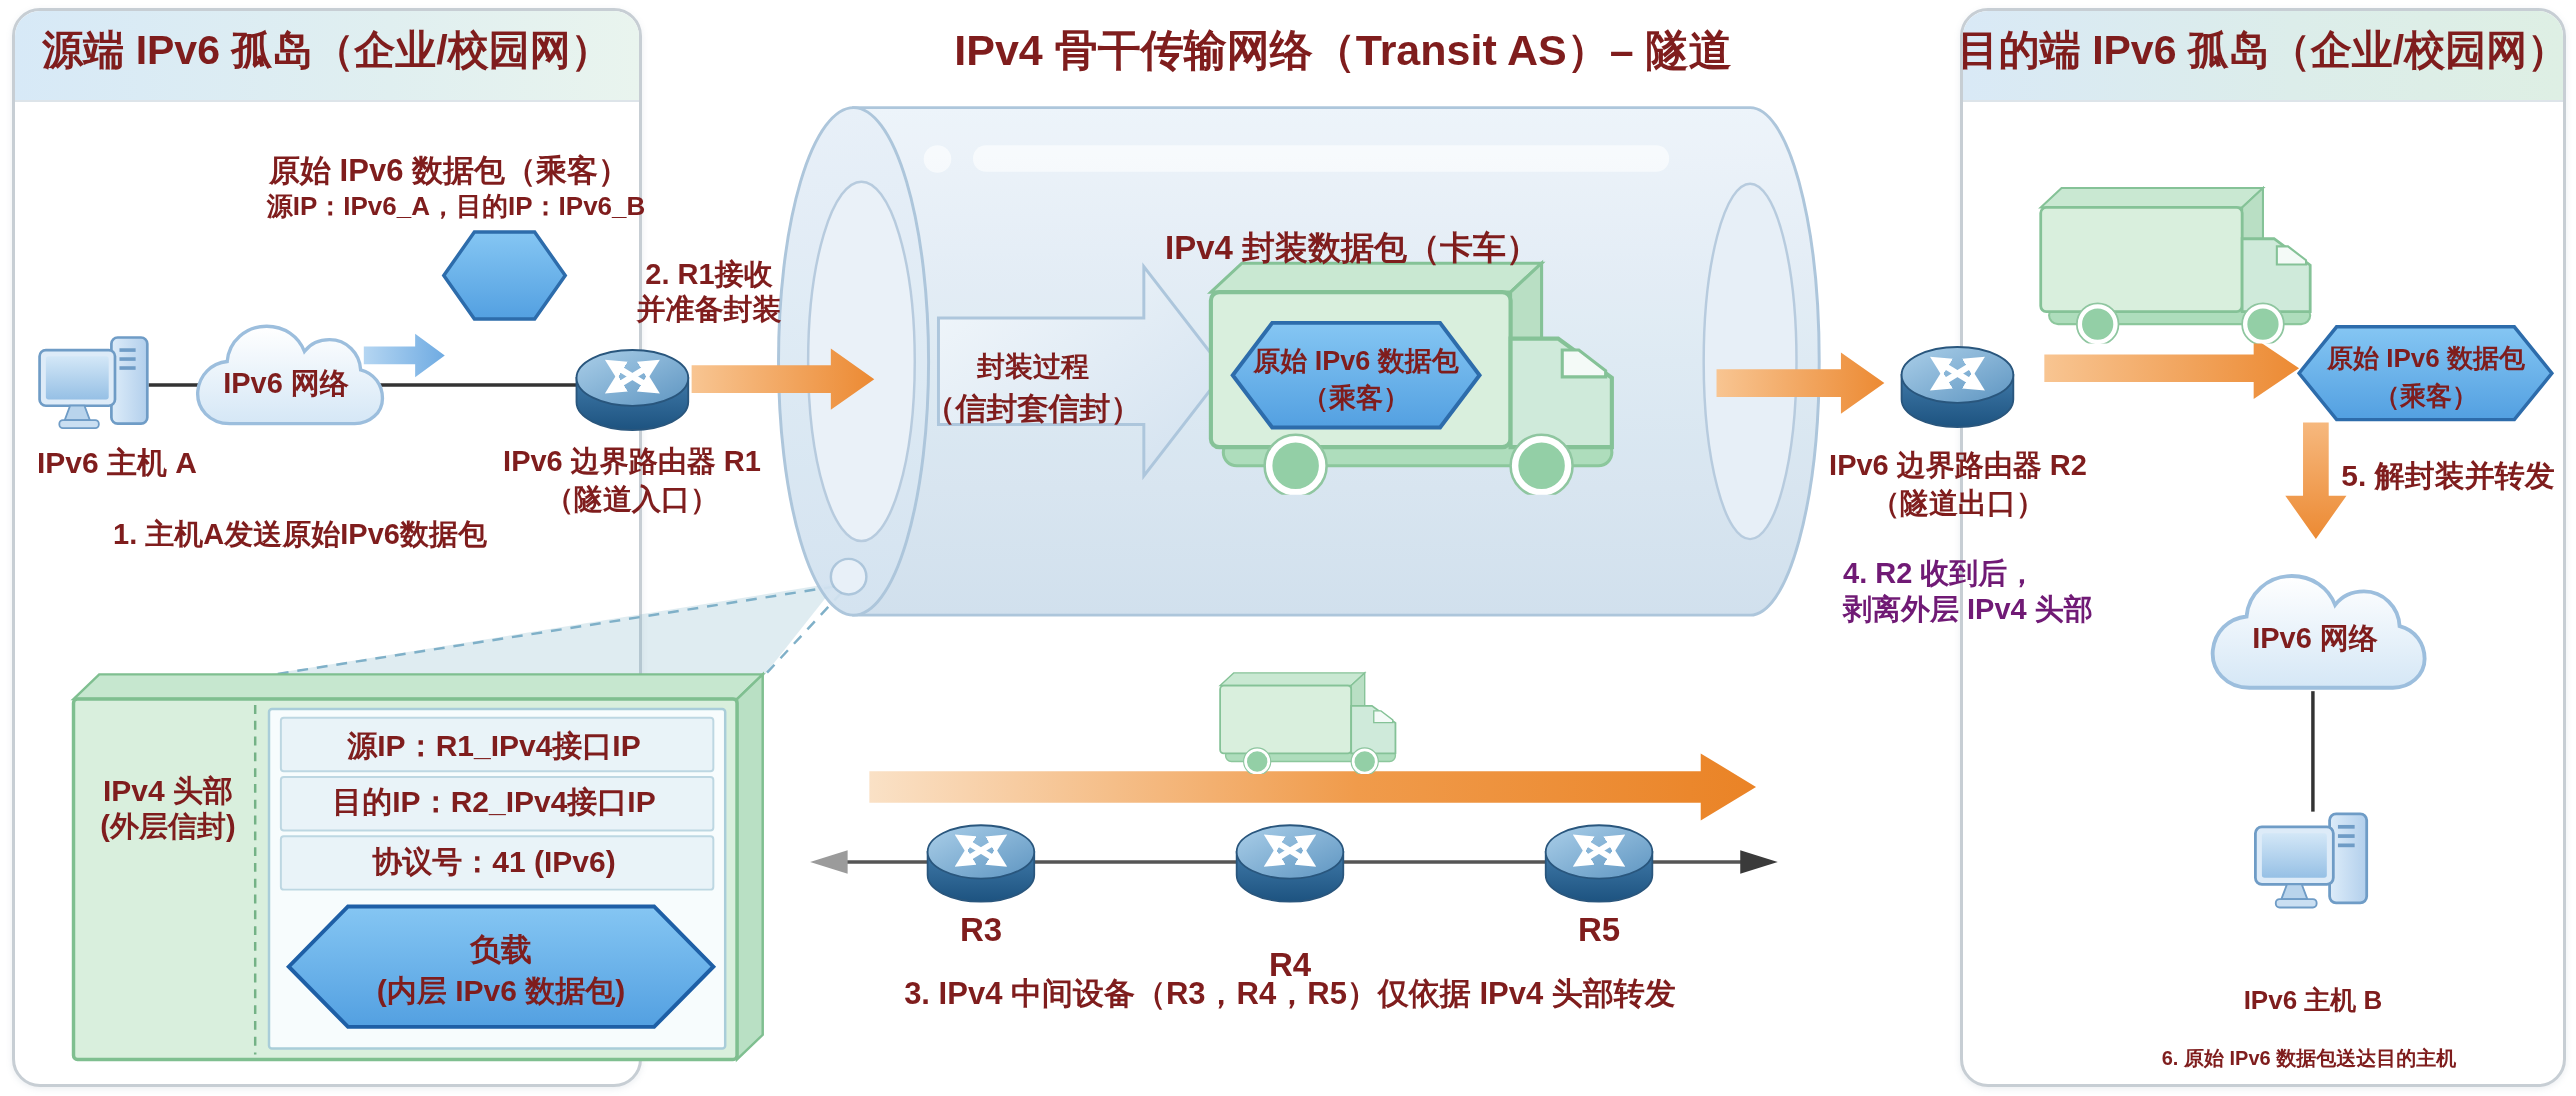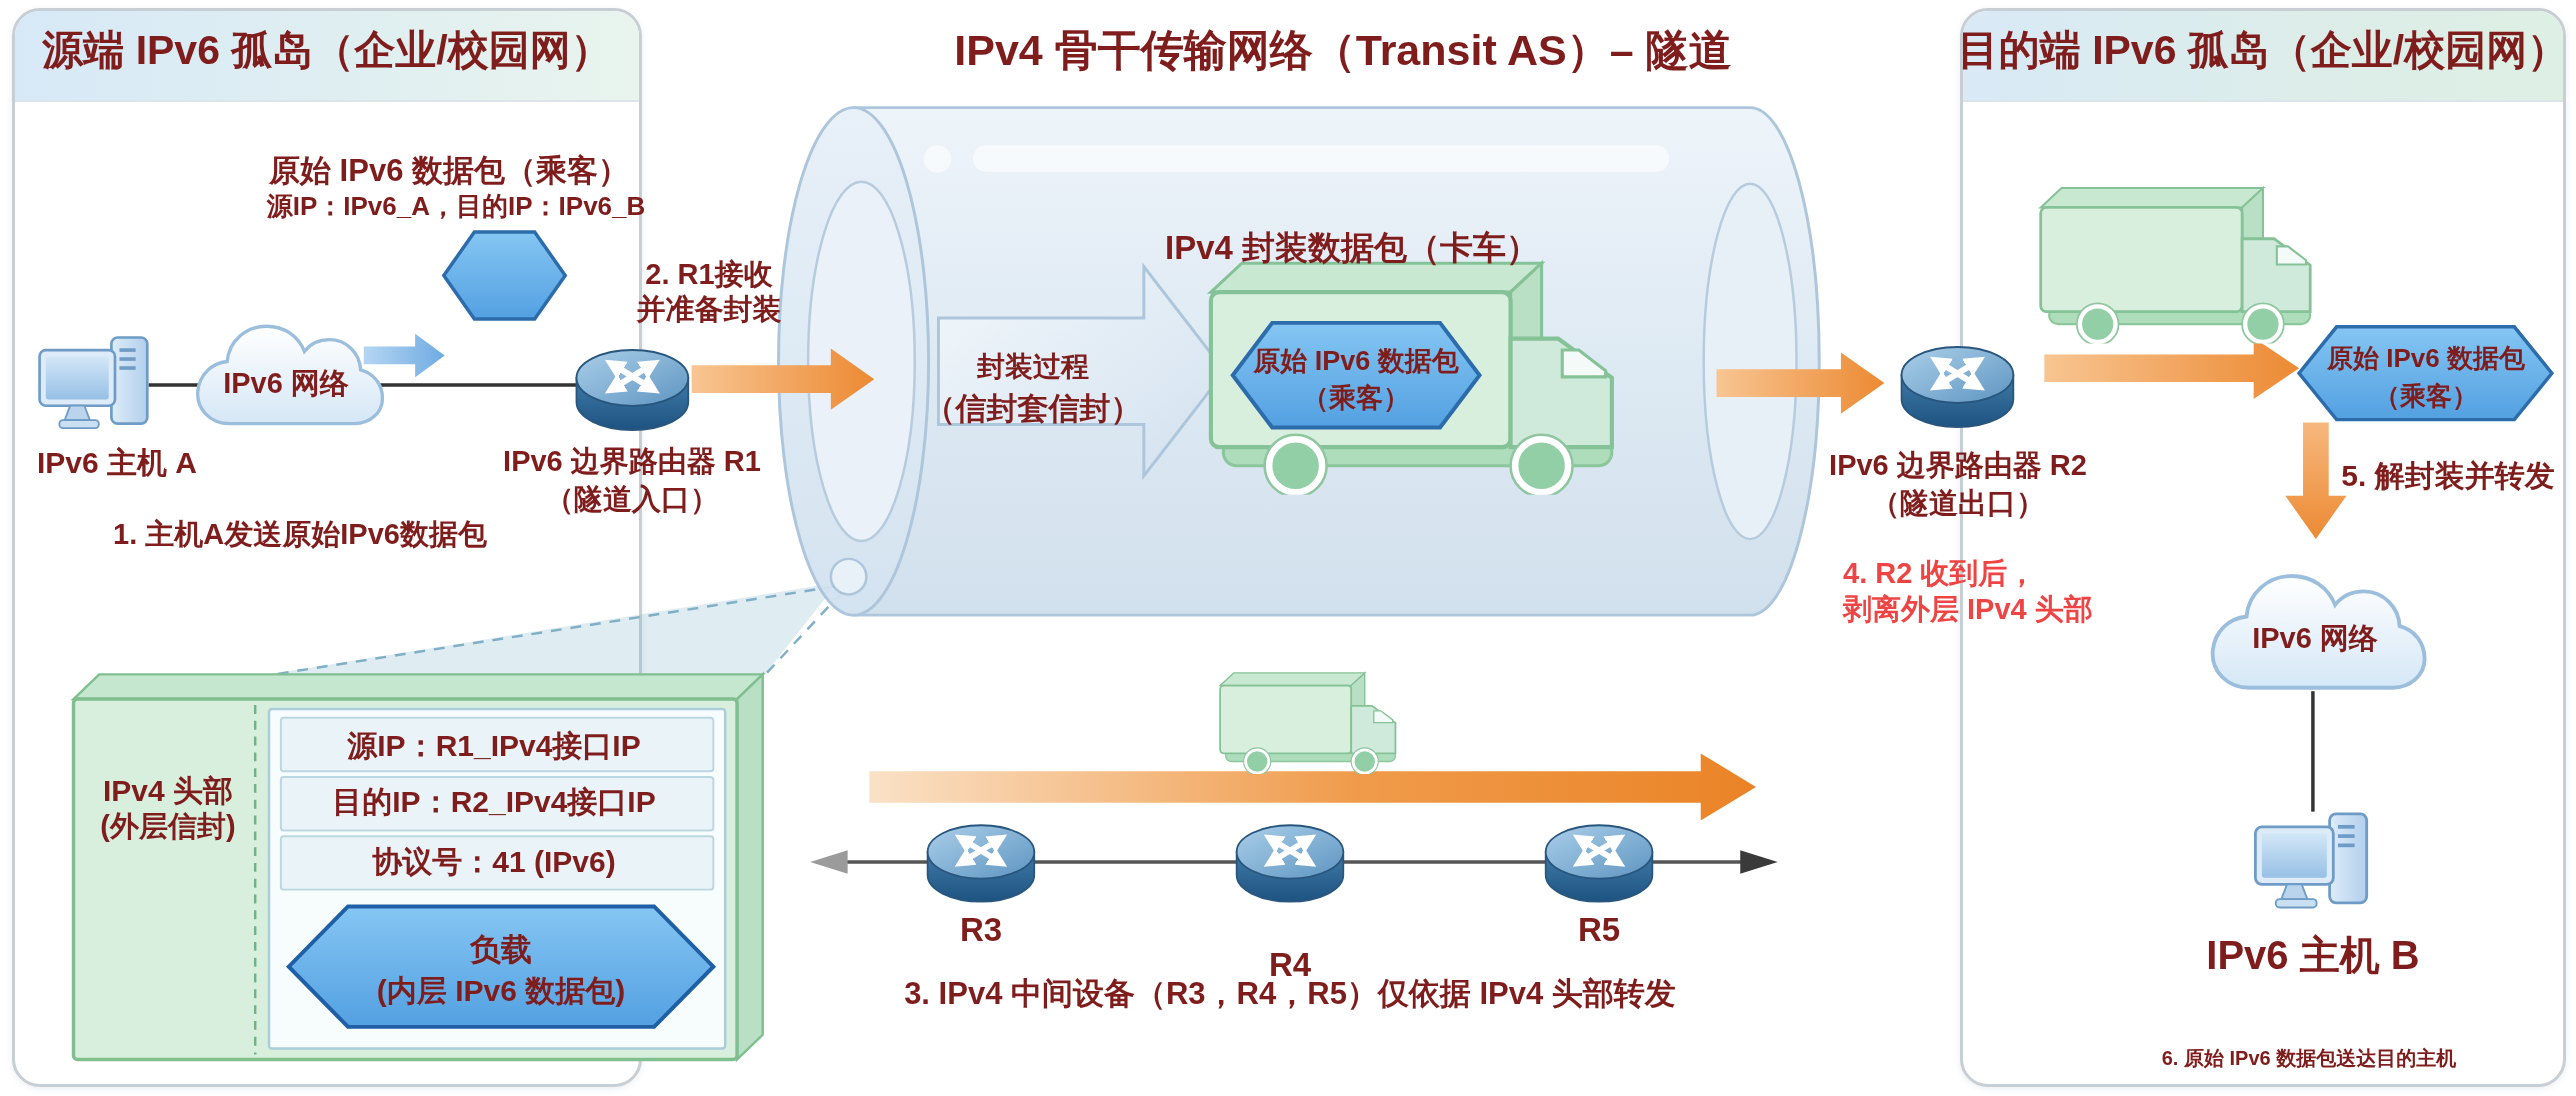--- a/index.html
+++ b/index.html
@@ -2,21 +2,21 @@
 <html><head>
 <meta charset="utf-8">
 <style>
   html,body{margin:0;padding:0;background:#ffffff;}
   body{width:2576px;height:1096px;position:relative;font-family:"Liberation Sans","DejaVu Sans",sans-serif;overflow:hidden;}
   .panel{position:absolute;top:8px;height:1079px;background:#ffffff;border:3px solid #c7ced4;border-radius:28px;box-sizing:border-box;box-shadow:0 2px 6px rgba(120,140,160,.15);}
   .band{position:absolute;left:0;top:0;width:100%;height:91px;border-radius:25px 25px 0 0;border-bottom:2px solid #dde4e9;box-sizing:border-box;}
   .band-src{background:linear-gradient(90deg,#d7e9f7 0%,#e0eff0 60%,#e9f4ee 100%);}
   .band-dst{background:linear-gradient(90deg,#d9e9f6 0%,#dcedea 55%,#deefe4 100%);}
   .lbl{position:absolute;font-weight:700;color:#7f1d1d;white-space:nowrap;transform:translateX(-50%);text-align:center;line-height:1.15;}
-  .lbl-left{position:absolute;font-weight:700;color:#ef4444;white-space:nowrap;text-align:left;line-height:1.15;}
+  .lbl-left{position:absolute;font-weight:700;color:#701a75;white-space:nowrap;text-align:left;line-height:1.15;}
   svg.scene{position:absolute;left:0;top:0;pointer-events:none;}
 </style>
 </head>
 <body>
 
 <div class="panel" style="left:12px;width:630px;">
   <div class="band band-src"></div>
 </div>
 <div class="panel" style="left:1960px;width:606px;">
   <div class="band band-dst"></div>
@@ -218,15 +218,15 @@
 <div class="lbl" style="left:981px;top:911px;font-size:33px;">R3</div>
 <div class="lbl" style="left:1290px;top:911px;font-size:33px;margin-top:35px;">R4</div>
 <div class="lbl" style="left:1599px;top:911px;font-size:33px;">R5</div>
 <div class="lbl" style="left:1290px;top:976px;font-size:31px;">3. IPv4 中间设备（R3，R4，R5）仅依据 IPv4 头部转发</div>
 
 <div class="lbl" style="left:2263px;top:27px;font-size:41px;">目的端 IPv6 孤岛（企业/校园网）</div>
 <div class="lbl" style="left:2426px;top:344px;font-size:26px;">原始 IPv6 数据包</div>
 <div class="lbl" style="left:2426px;top:382px;font-size:26px;">（乘客）</div>
 <div class="lbl" style="left:2448px;top:459px;font-size:30px;">5. 解封装并转发</div>
 <div class="lbl" style="left:2315px;top:622px;font-size:29px;">IPv6 网络</div>
-<div class="lbl" style="left:2313px;top:932px;font-size:40px;">IPv6 主机 B</div>
+<div class="lbl" style="left:2313px;top:986px;font-size:26px;">IPv6 主机 B</div>
 <div class="lbl" style="left:2309px;top:1047px;font-size:20px;">6. 原始 IPv6 数据包送达目的主机</div>
 
 
 </body></html>

